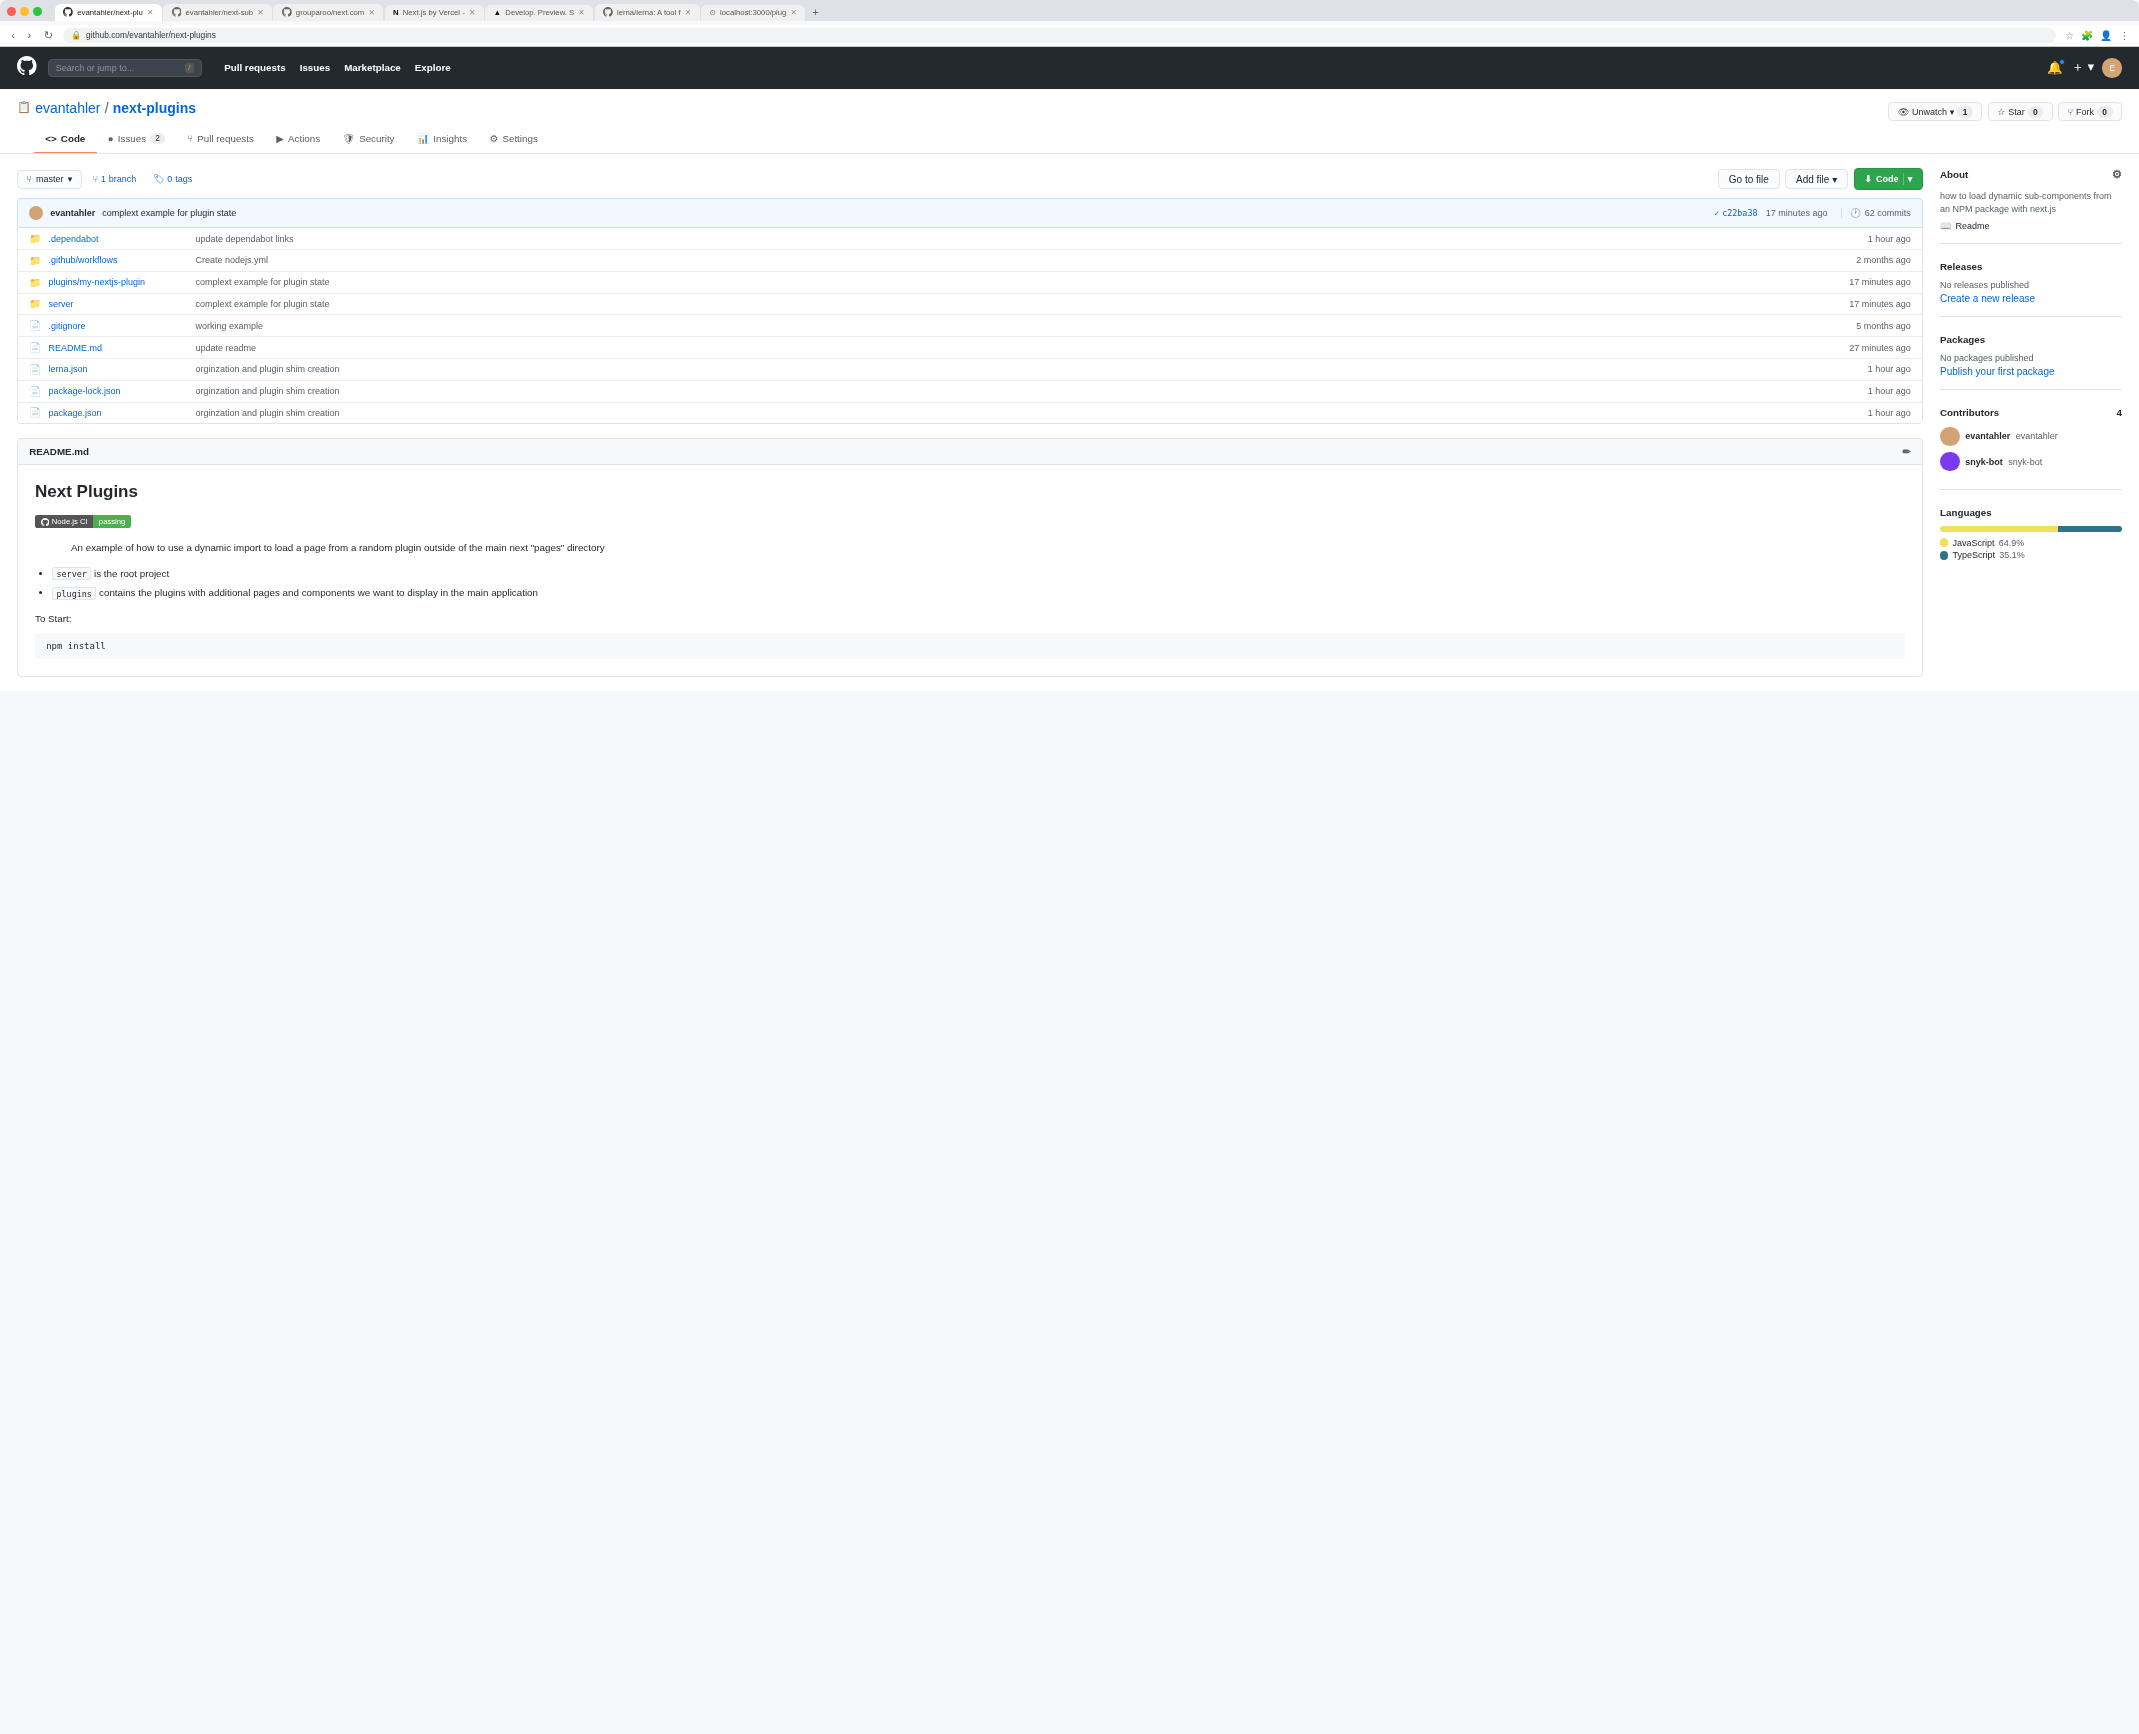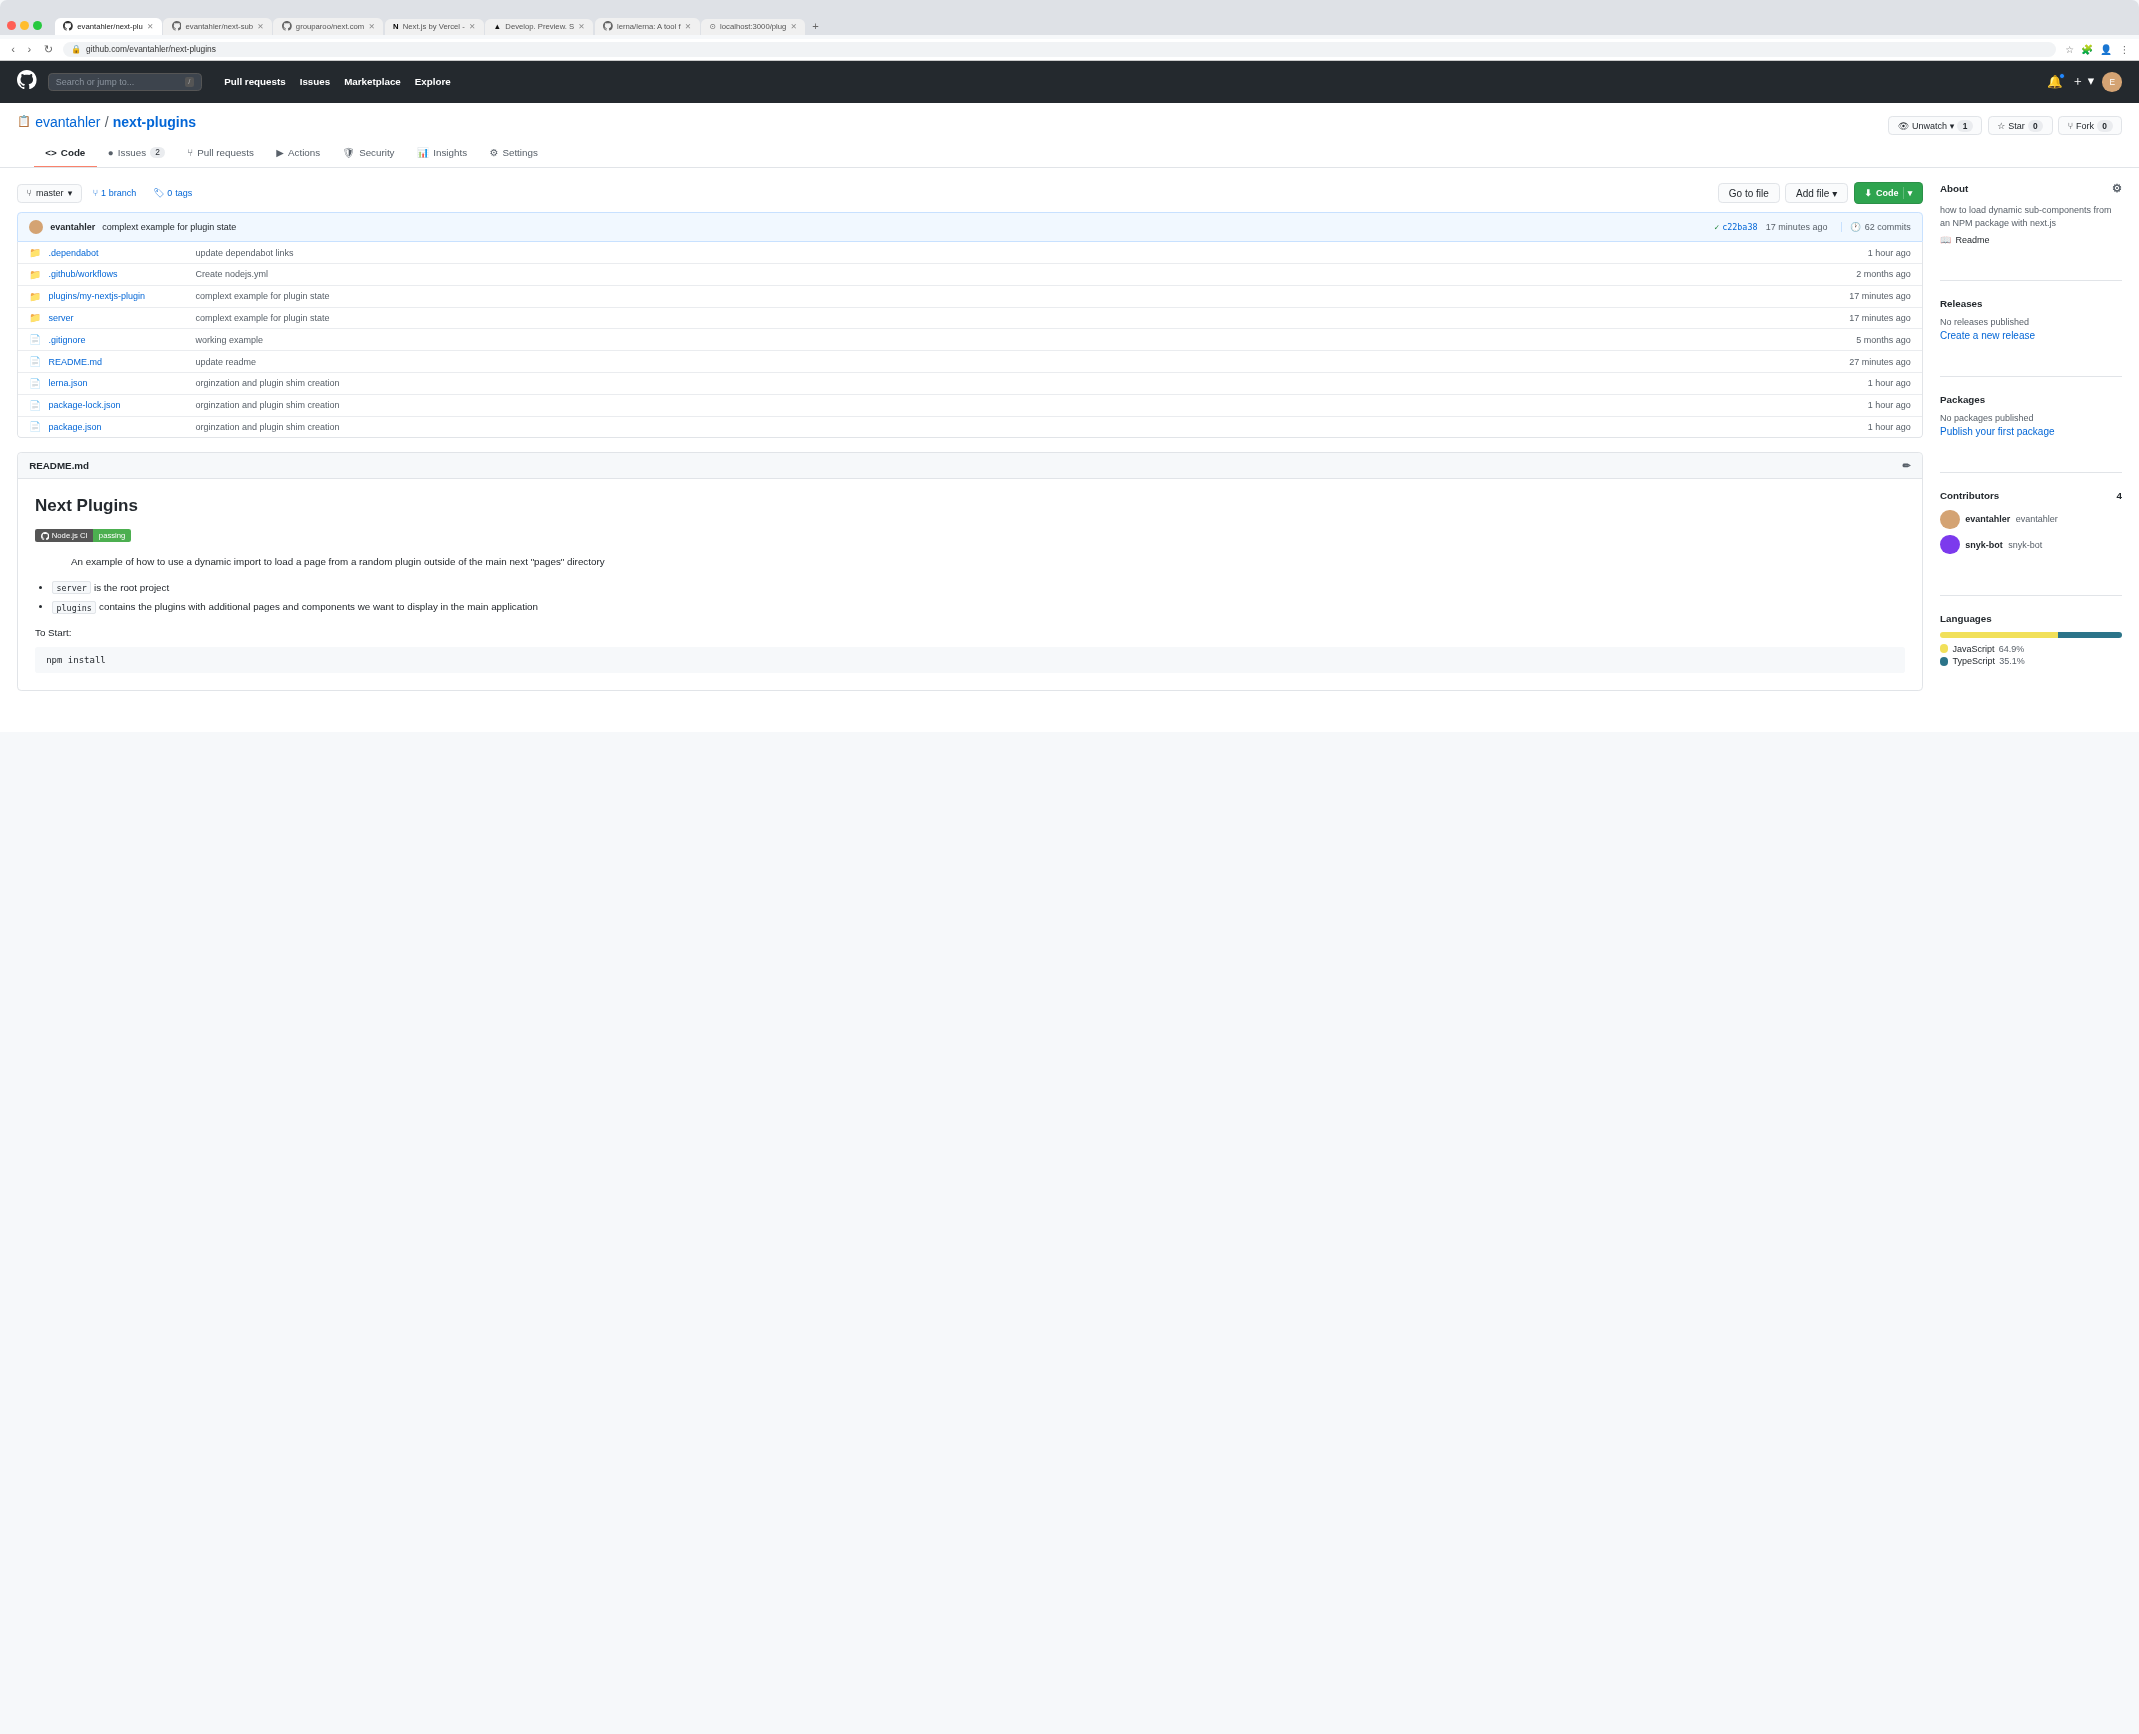--- a/index.html
+++ b/index.html
@@ -1,19 +1,19 @@
 <!DOCTYPE html>
 <html style="font-size:11.2px"><head>
   <meta charset="utf-8">
   <style>
     * { box-sizing: border-box; margin: 0; padding: 0; }
     body { font-family: -apple-system, BlinkMacSystemFont, 'Segoe UI', Helvetica, Arial, sans-serif; font-size: 9.8px; background: #f6f8fa; color: #24292e; }
 
     
-    .browser-chrome { background: #dee1e6; border-radius: 7px 7px 0 0; padding: 17px 7px 0; }
+    .browser-chrome { background: #dee1e6; border-radius: 7px 7px 0 0; padding: 3px 7px 0; }
     .browser-titlebar { display: flex; align-items: center; gap: 5.6px; margin-bottom: 4.2px; }
     .traffic-lights { display: flex; gap: 4.2px; }
     .traffic-light { width: 9px; height: 9px; border-radius: 50%; }
     .tl-red { background: #ff5f56; }
     .tl-yellow { background: #ffbd2e; }
     .tl-green { background: #27c93f; }
     .tabs-bar { display: flex; align-items: flex-end; gap: 1.4px; margin-left: 7px; flex: 1; overflow: hidden; }
     .browser-tab { background: #f0f0f0; border-radius: 5.6px 5.6px 0 0; padding: 3.5px 8.4px; font-size: 7.7px; color: #555; display: flex; align-items: center; gap: 4.2px; min-width: 0; max-width: 112px; white-space: nowrap; overflow: hidden; text-overflow: ellipsis; cursor: pointer; }
     .browser-tab.active { background: #fff; color: #222; }
     .tab-close { color: #888; font-size: 7.7px; flex-shrink: 0; }
@@ -105,21 +105,21 @@
     .badge-left { background: #555; color: #fff; padding: 2.1px 5.6px; font-size: 7.7px; display: flex; align-items: center; gap: 2.8px; }
     .badge-right { background: #4caf50; color: #fff; padding: 2.1px 5.6px; font-size: 7.7px; }
     .readme-desc { color: #24292e; line-height: 1.6; margin-bottom: 8.4px; margin-left: 36px; }
     .readme-list { padding-left: 17px; line-height: 2; }
     .readme-list li { color: #24292e; }
     .code-inline { background: #f6f8fa; border: 0.7px solid #e1e4e8; border-radius: 2.1px; padding: 0.7px 3.5px; font-family: monospace; font-size: 8.4px; color: #24292e; }
     .readme-subtext { color: #24292e; margin-top: 8.4px; line-height: 1.6; }
     .readme-codeblock { background: #f6f8fa; border-radius: 2.8px; padding: 8.4px 11.2px; font-family: monospace; font-size: 9px; color: #24292e; margin-top: 5.6px; }
 
     
-    .sidebar-section { margin-bottom: 17px; padding-bottom: 35px; border-bottom: 0.7px solid #e1e4e8; }
+    .sidebar-section { margin-bottom: 17px; padding-bottom: 12px; border-bottom: 0.7px solid #e1e4e8; }
     .sidebar-section:last-child { border-bottom: none; }
     .sidebar-title { font-size: 9.8px; font-weight: 600; margin-bottom: 8.4px; display: flex; align-items: center; justify-content: space-between; }
     .sidebar-gear { color: #586069; cursor: pointer; font-size: 11.2px; }
     .sidebar-desc { font-size: 9px; color: #586069; line-height: 1.5; }
     .sidebar-link { color: #0366d6; font-size: 10px; cursor: pointer; text-decoration: none; }
     .no-data { font-size: 9px; color: #586069; margin-bottom: 2.8px; }
     .contributors-count { font-weight: 600; }
     .contributor-row { display: flex; align-items: center; gap: 5.6px; margin-bottom: 5.6px; }
     .contrib-avatar { width: 19.6px; height: 19.6px; border-radius: 50%; flex-shrink: 0; }
     .contrib-name { font-size: 9px; font-weight: 600; color: #24292e; }

